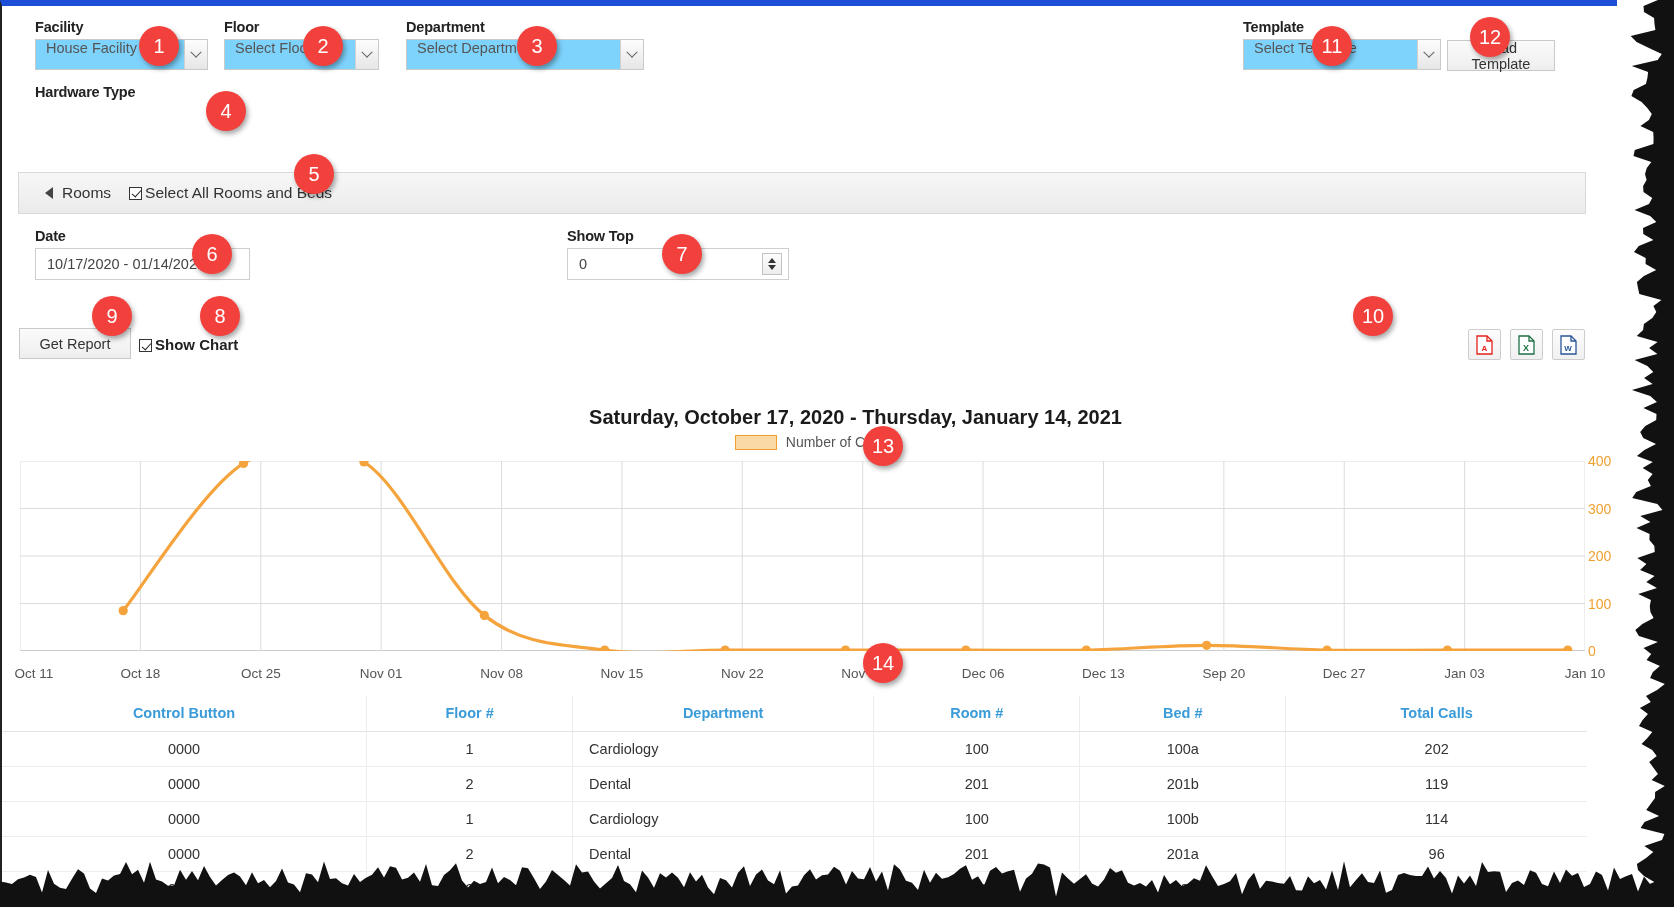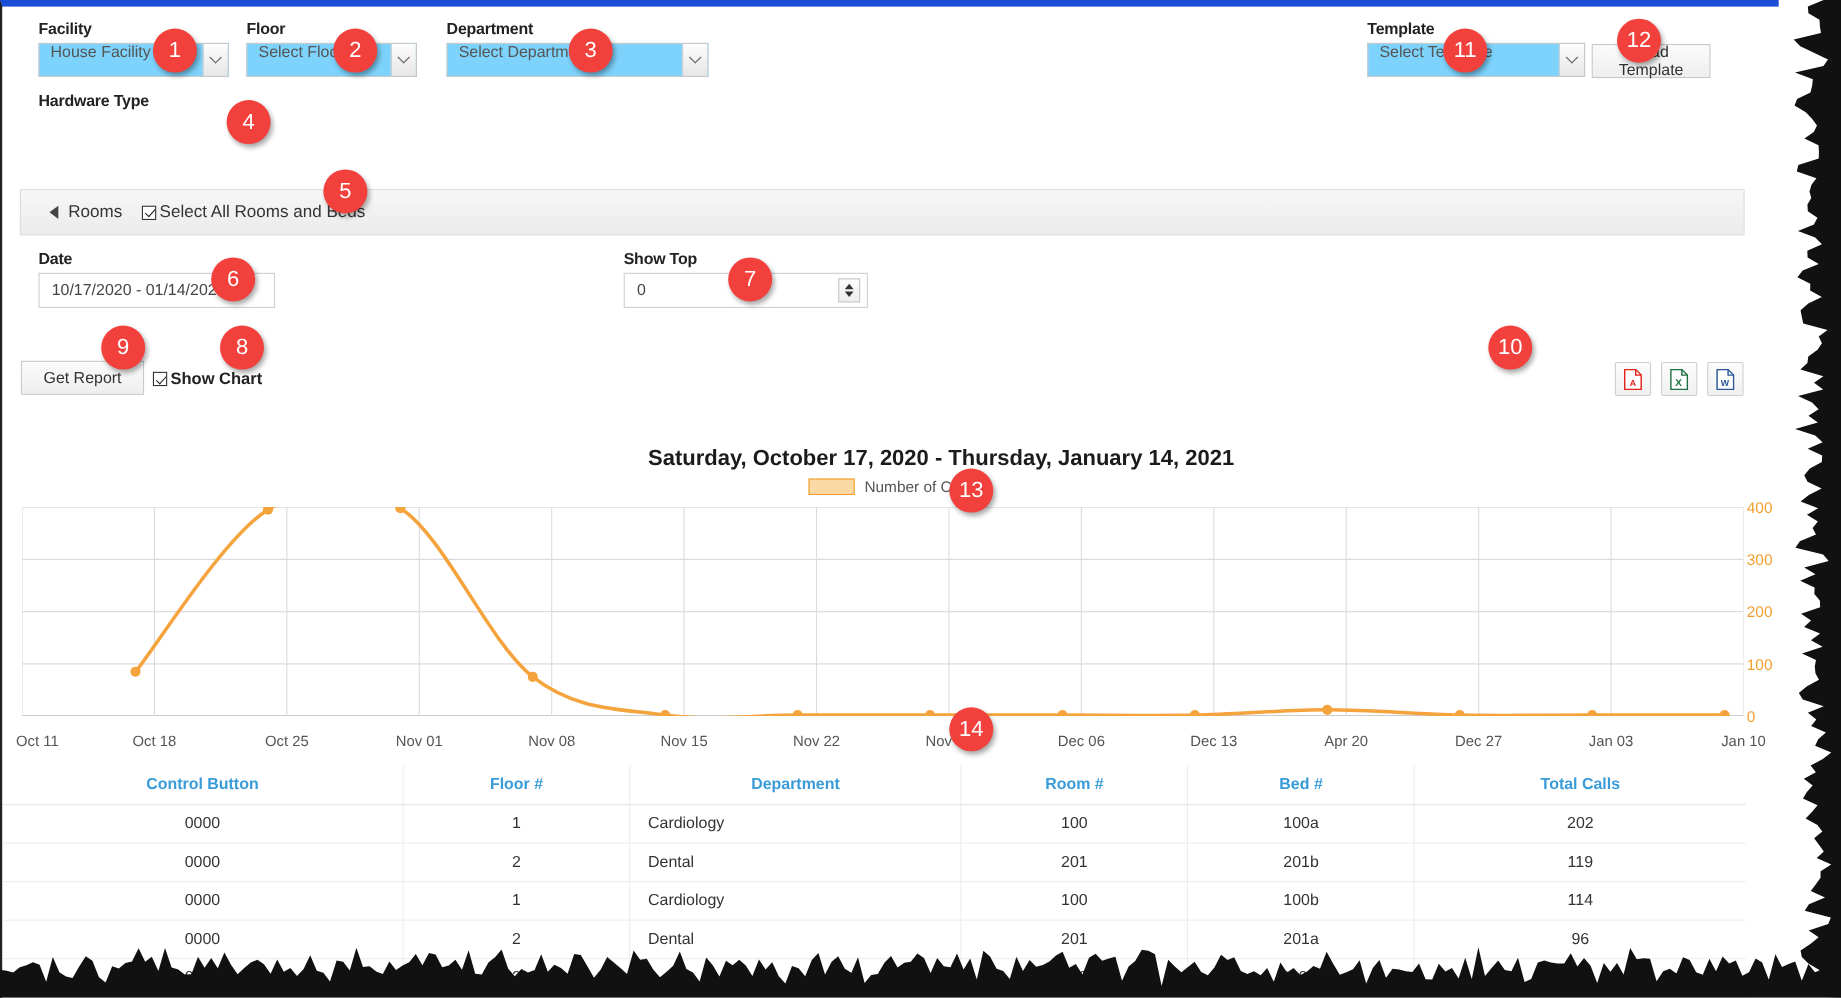--- a/index.html
+++ b/index.html
@@ -303,21 +303,21 @@
       <span class="xlab" style="left:32px; transform:translateX(-50%);">Oct 11</span>
       <span class="xlab" style="left:138.3846153846154px; transform:translateX(-50%);">Oct 18</span>
       <span class="xlab" style="left:258.7692307692308px; transform:translateX(-50%);">Oct 25</span>
       <span class="xlab" style="left:379.1538461538462px; transform:translateX(-50%);">Nov 01</span>
       <span class="xlab" style="left:499.53846153846155px; transform:translateX(-50%);">Nov 08</span>
       <span class="xlab" style="left:619.9230769230769px; transform:translateX(-50%);">Nov 15</span>
       <span class="xlab" style="left:740.3076923076924px; transform:translateX(-50%);">Nov 22</span>
       <span class="xlab" style="left:860.6923076923077px; transform:translateX(-50%);">Nov 29</span>
       <span class="xlab" style="left:981.0769230769231px; transform:translateX(-50%);">Dec 06</span>
       <span class="xlab" style="left:1101.4615384615386px; transform:translateX(-50%);">Dec 13</span>
-      <span class="xlab" style="left:1221.8461538461538px; transform:translateX(-50%);">Apr 20</span>
+      <span class="xlab" style="left:1221.8461538461538px; transform:translateX(-50%);">Sep 20</span>
       <span class="xlab" style="left:1342.2307692307693px; transform:translateX(-50%);">Dec 27</span>
       <span class="xlab" style="left:1462.6153846153848px; transform:translateX(-50%);">Jan 03</span>
       <span class="xlab" style="left:1583px; transform:translateX(-50%);">Jan 10</span>
     </div>
 
   <table class="tbl">
     <thead>
         <tr>
           <th style="width:23%" class="">Control Button</th>
           <th style="width:13%" class="">Floor #</th>

